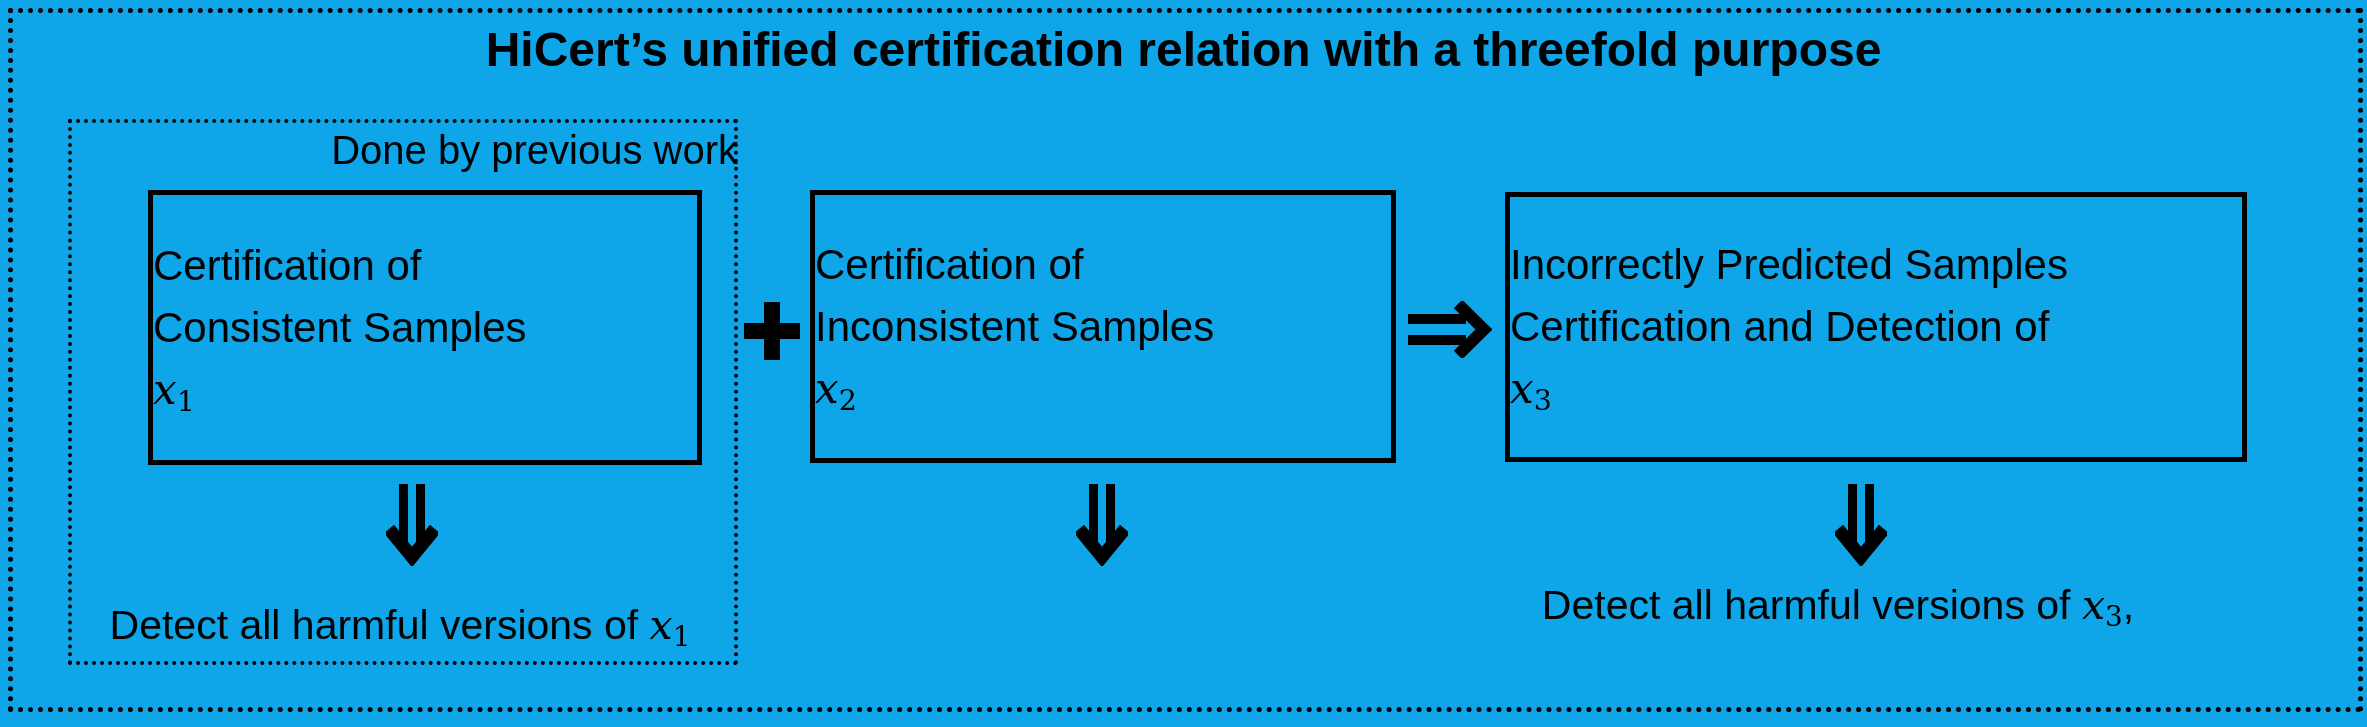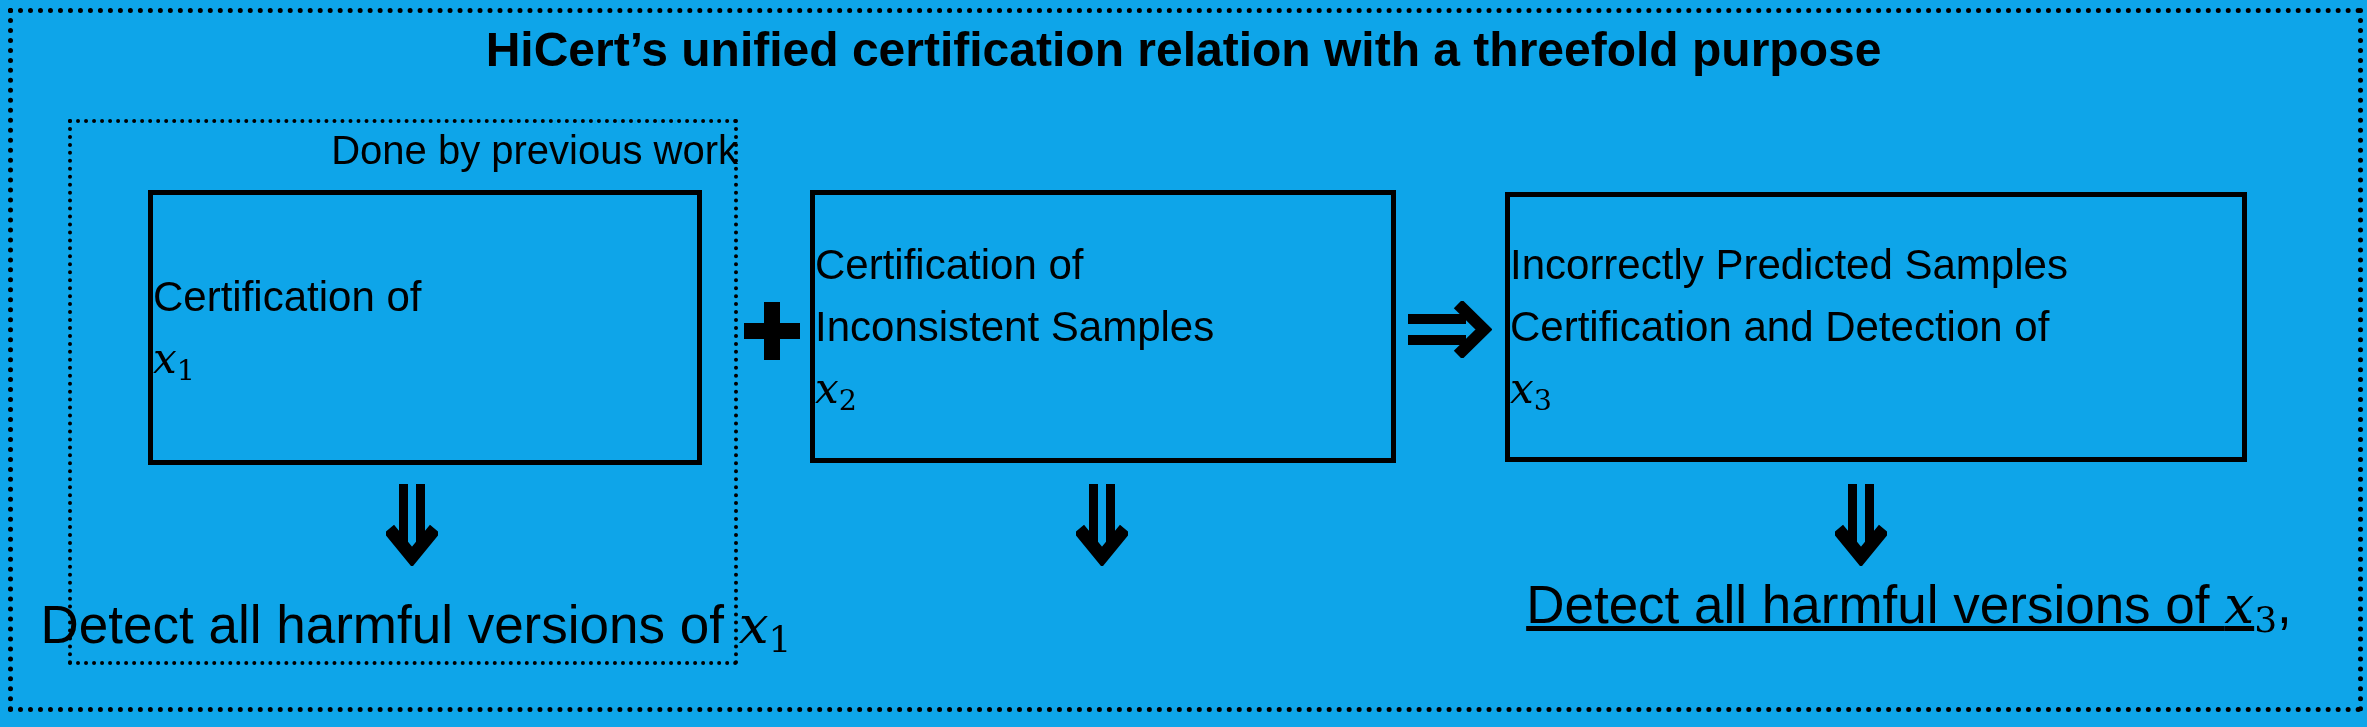--- a/index.html
+++ b/index.html
@@ -83,46 +83,46 @@
     top: 484px;
     width: 52px; height: 82px;
     transform: translateX(-50%);
   }
   .da-1 { left: 412px; }
   .da-2 { left: 1102px; }
   .da-3 { left: 1861px; }
   .result-text {
     position: absolute;
     transform: translateX(-50%);
-    font-size: 53px;
+    font-size: 41px;
     line-height: 66px;
     white-space: nowrap;
     text-align: center;
-    margin-left: 16px;
   }
   .r-1 { left: 400px; top: 592px; }
   .r-2 { left: 1112px; top: 592px; }
-  .r-3 { left: 1893px; top: 572px; white-space: normal; width: 800px; text-decoration: underline; }
+  .r-3 { left: 1838px; top: 572px; white-space: normal; width: 800px; }
   .r-3 .result-line { white-space: nowrap; }
   svg { display: block; width: 100%; height: 100%; }
 </style>
 </head>
 <body>
 
 <div class="canvas">
 
   <div class="outer-border"></div>
 
   <div class="figure-title">HiCert’s unified certification relation with a threefold purpose</div>
 
   <div class="prev-work-box"></div>
   <div class="prev-work-label">Done by previous work</div>
 
   <div class="solid-box box-1">
     <div class="box-line">Certification of</div>
+    <div class="box-line">Consistent Samples</div>
     <div class="box-line"><span class="math-var">x</span><span class="math-sub">1</span></div>
   </div>
 
   <div class="op op-plus">
     <svg viewBox="0 0 56 58" xmlns="http://www.w3.org/2000/svg">
       <rect x="0" y="21" width="56" height="16" fill="#000"></rect>
       <rect x="20" y="0" width="16" height="58" fill="#000"></rect>
     </svg>
   </div>
 

